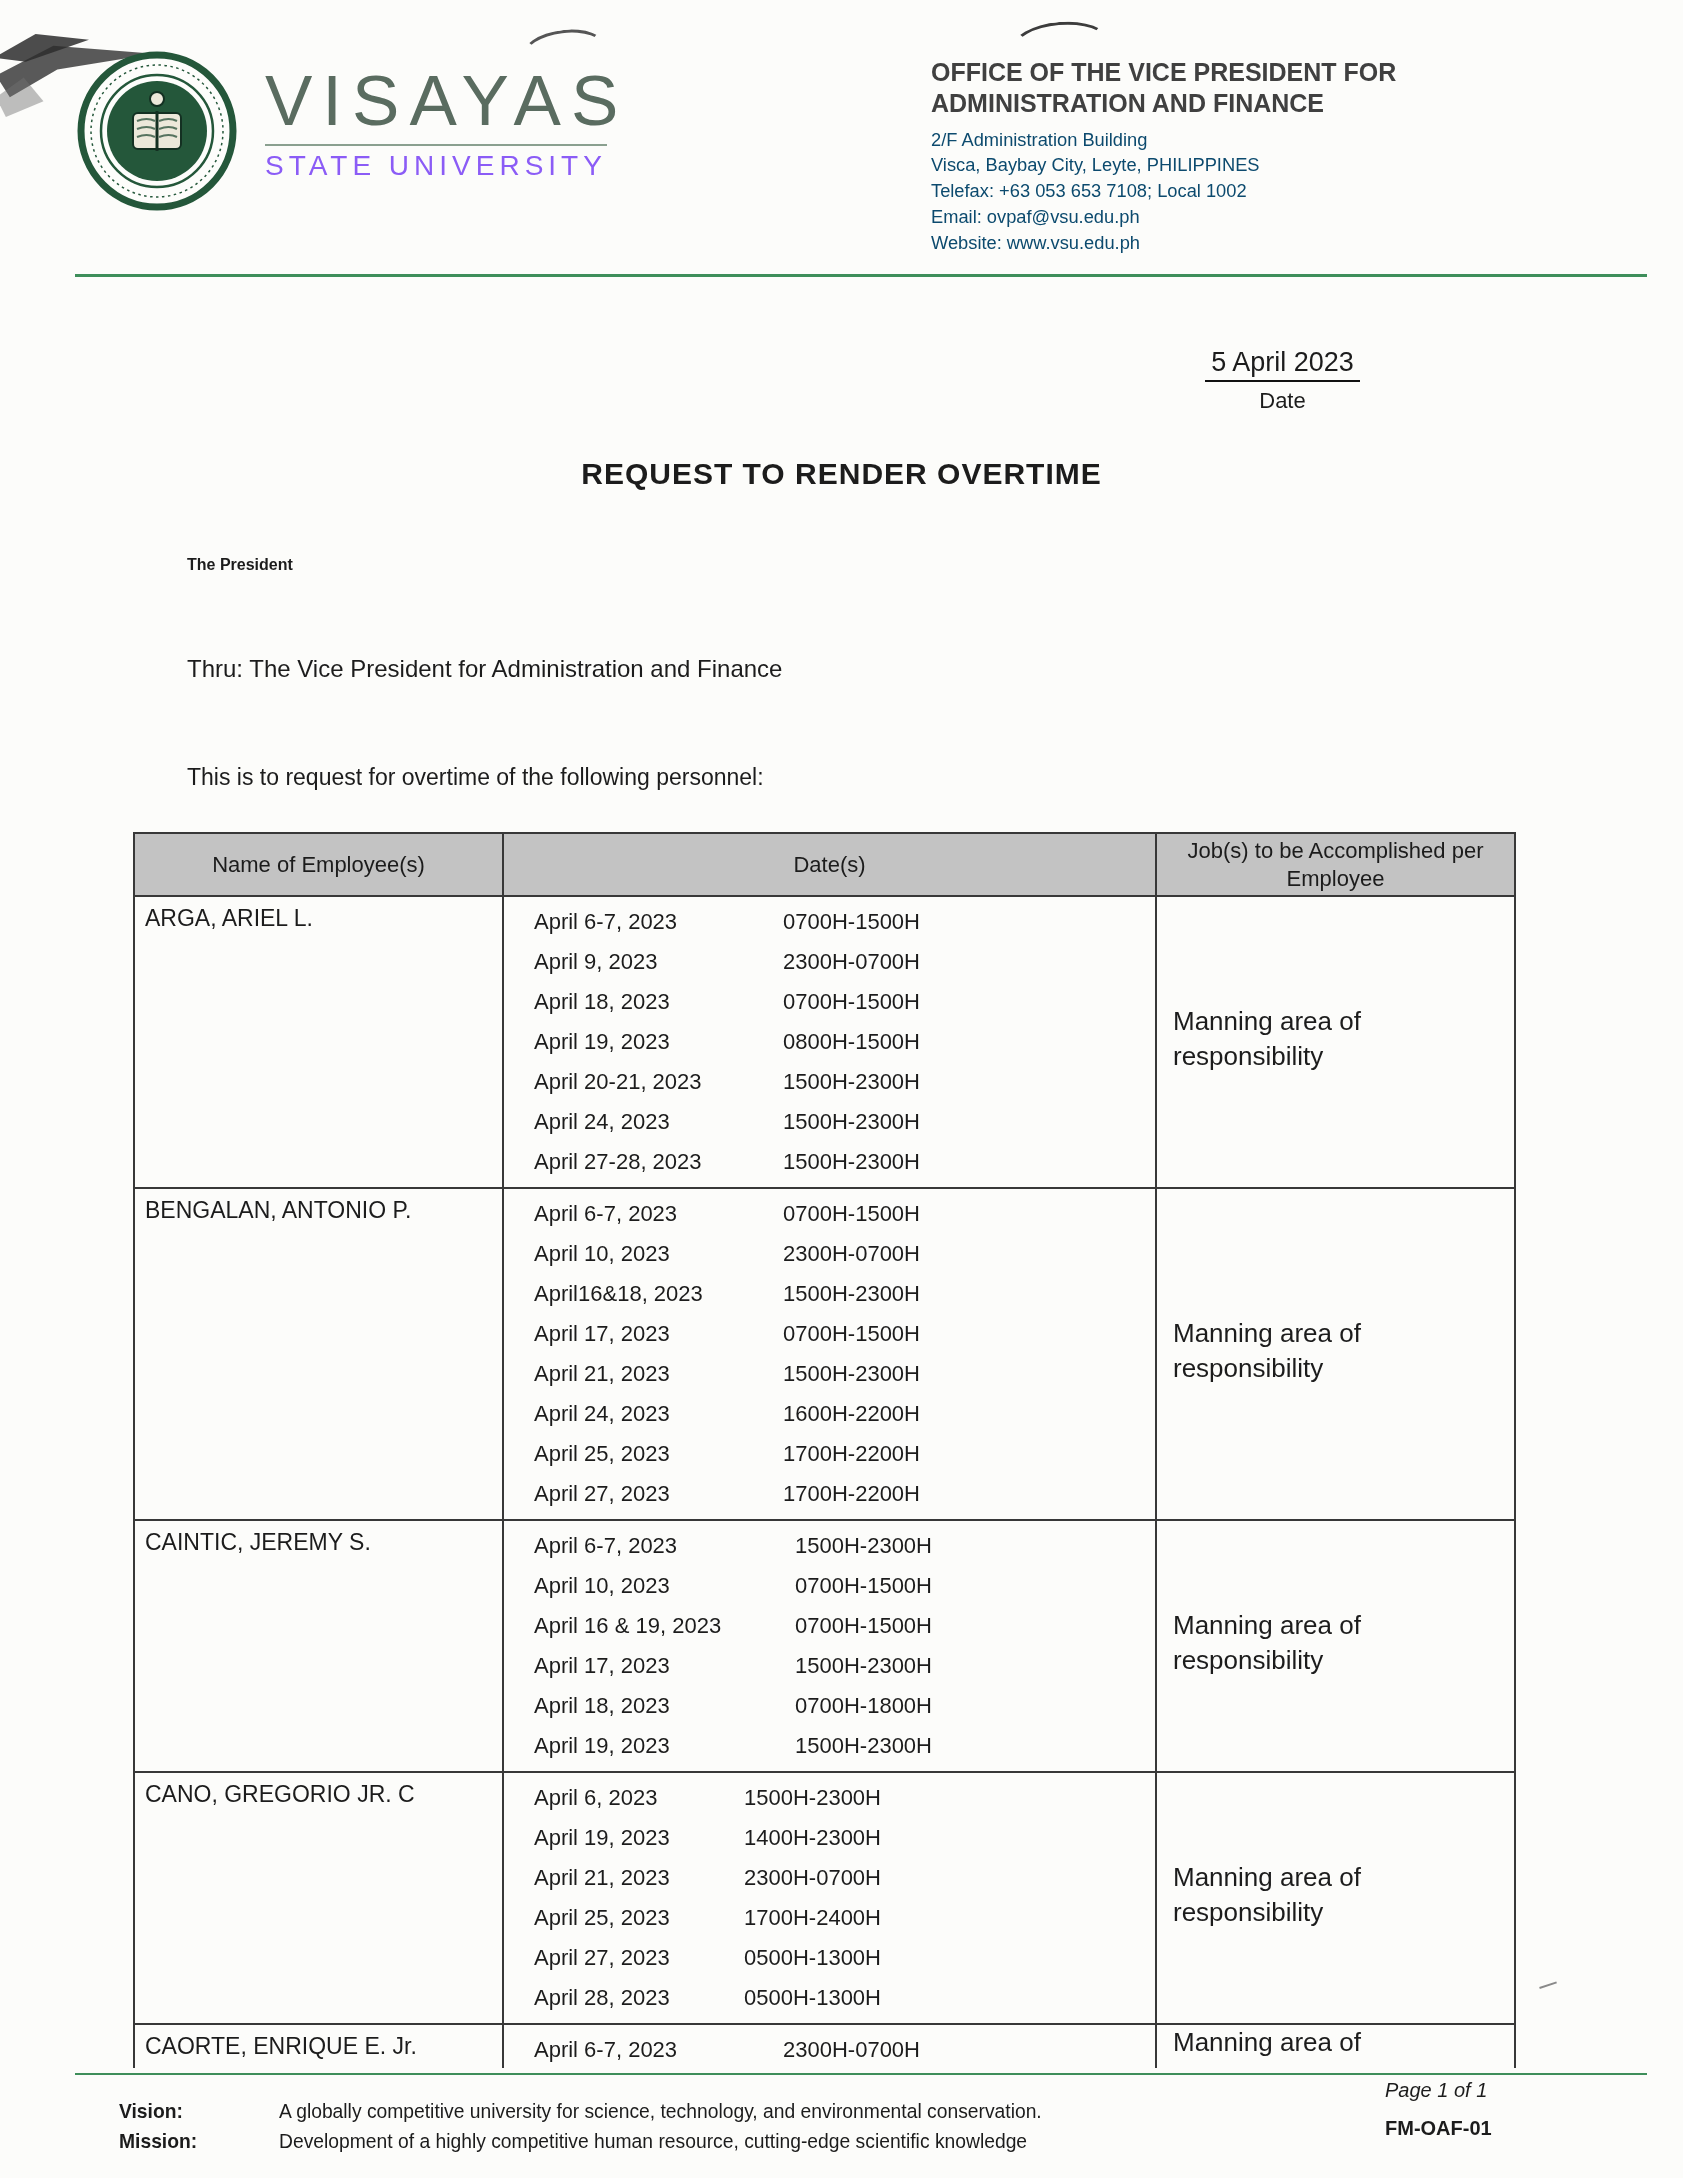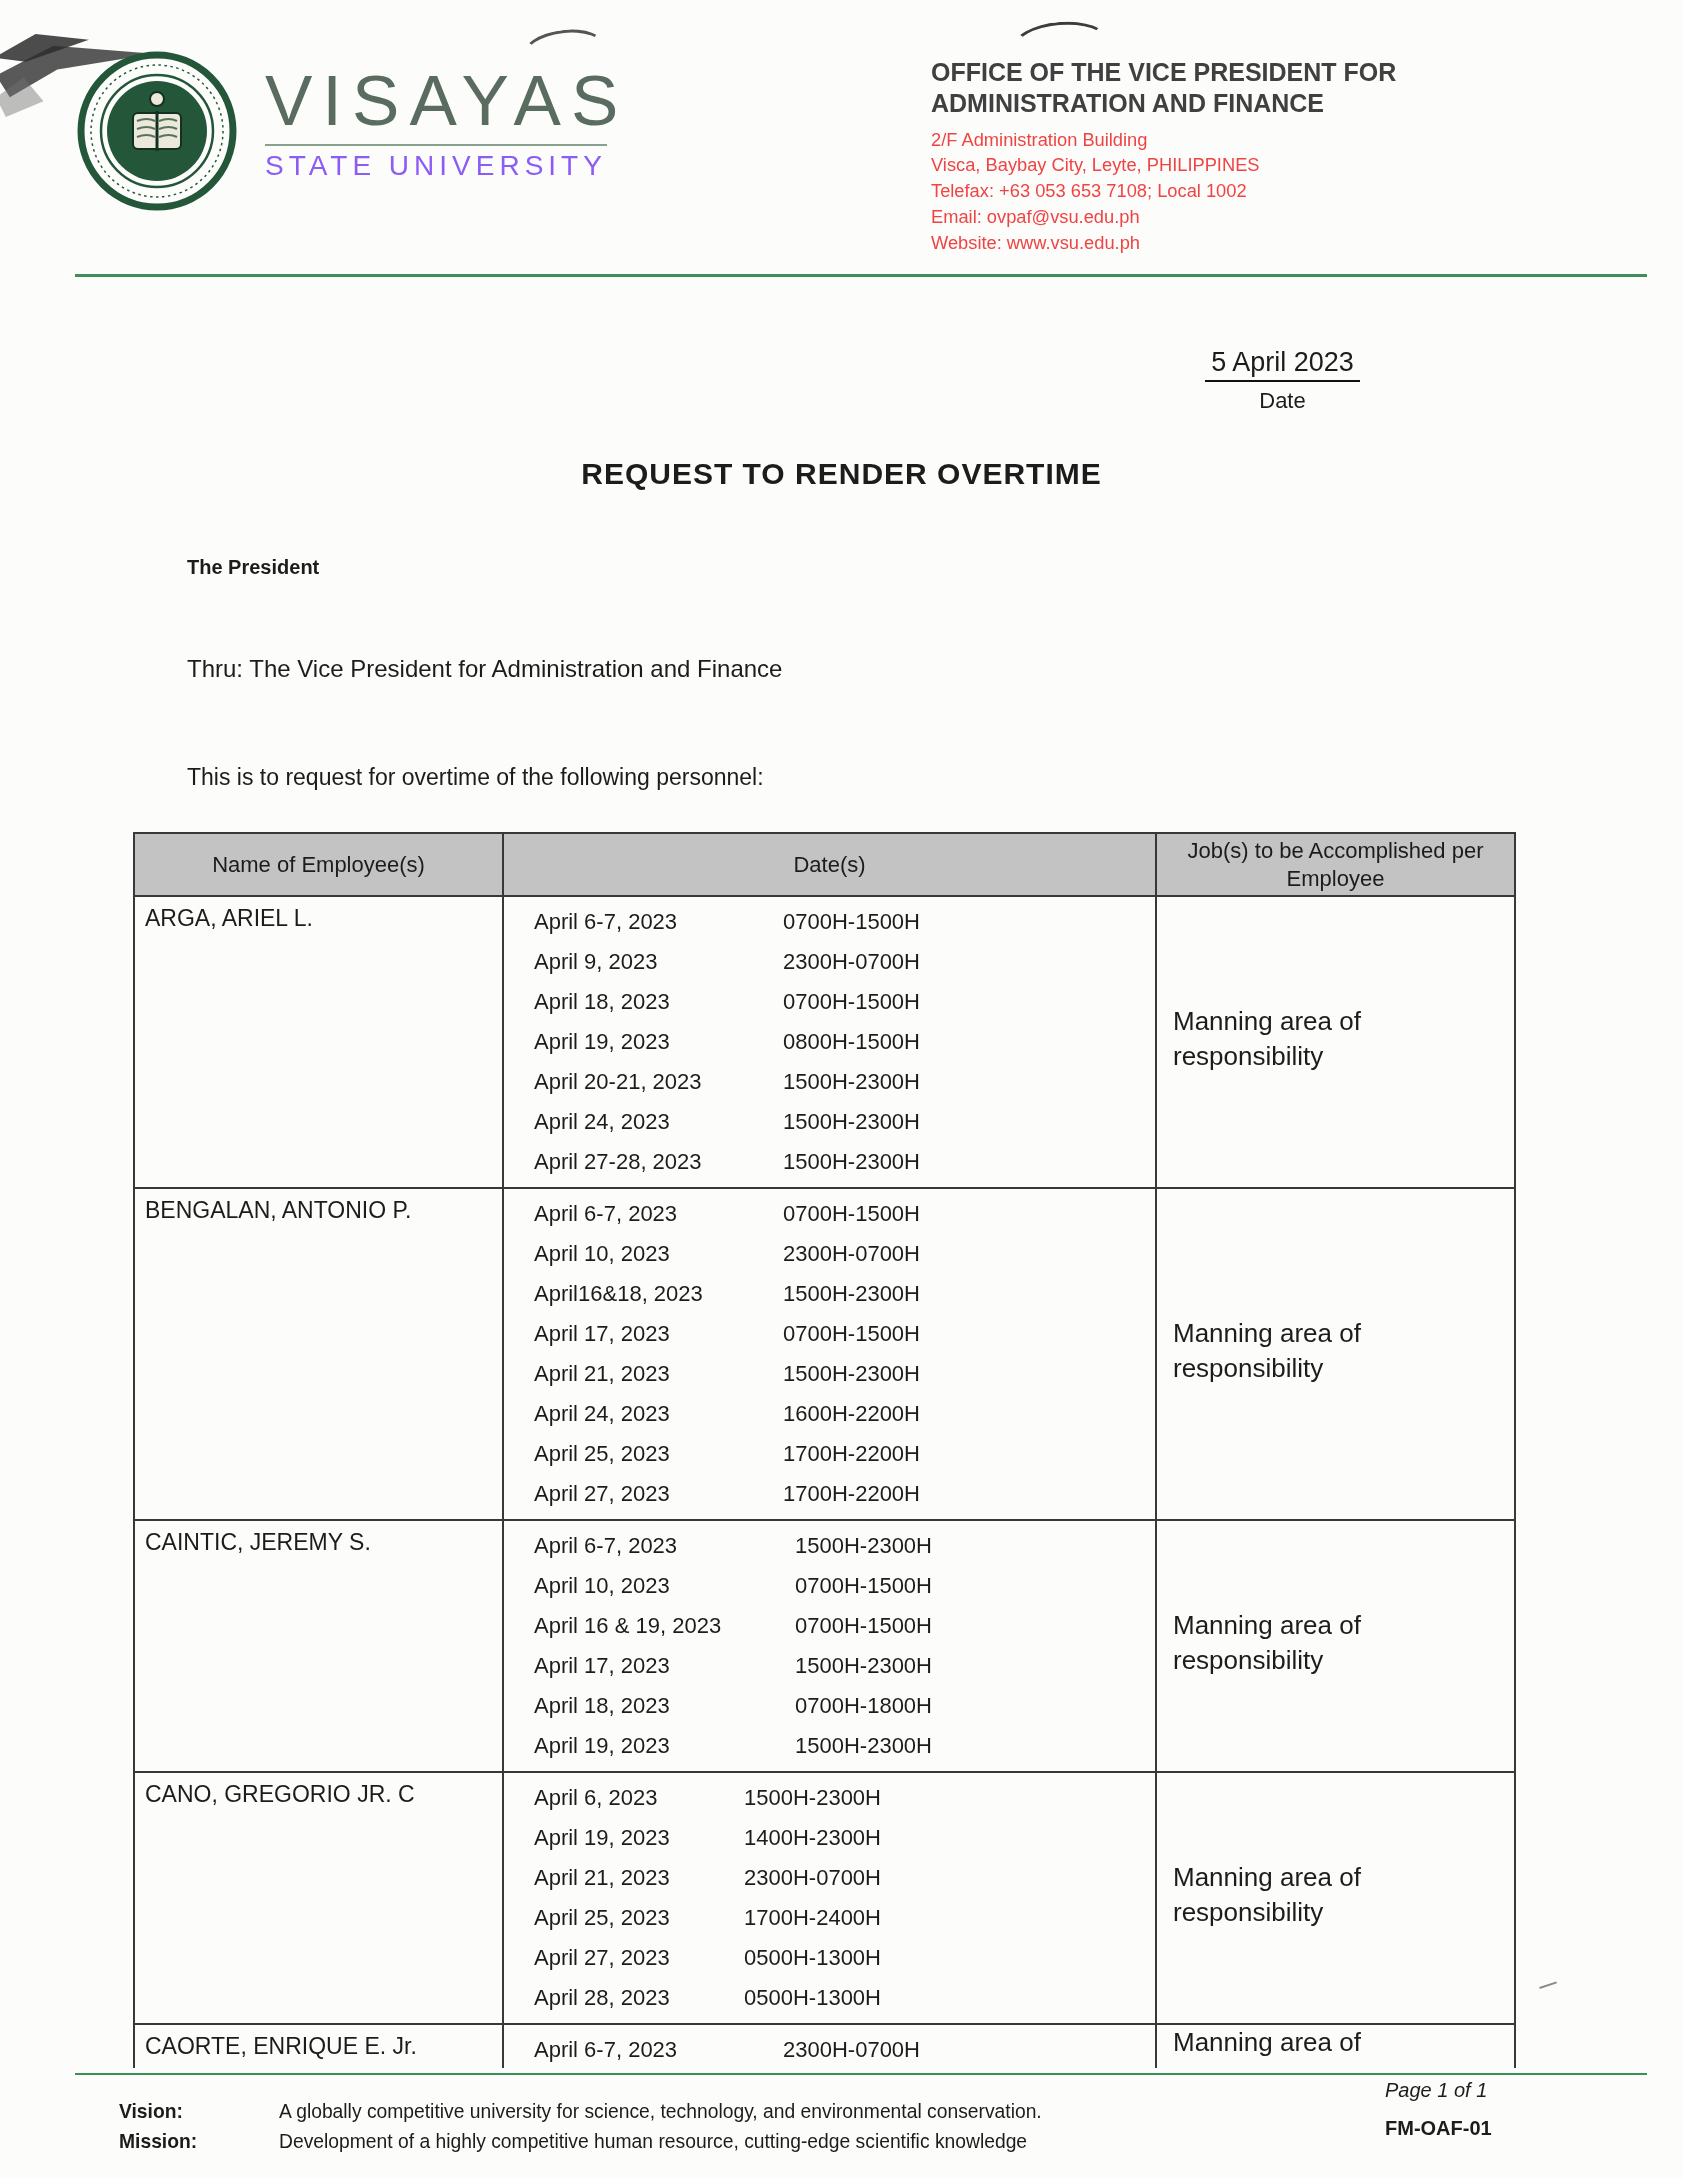--- a/index.html
+++ b/index.html
@@ -22,32 +22,32 @@
     font-size:71px; letter-spacing:10px; font-weight:400;
     color:#5a6c60; line-height:1;
   }
   .uni-sub {
     font-size:28px; letter-spacing:5px; font-weight:500;
     color:#8b5cf6; margin-top:8px; padding-top:4px;
     border-top:2px solid #8aa08f; display:inline-block;
   }
   .office { position:absolute; left:931px; top:57px; width:594px; }
   .office-title { font-size:25px; font-weight:bold; color:#404040; line-height:1.25; }
-  .office-contact { font-size:18.3px; line-height:1.42; margin-top:7px; color:#ef4444; }
+  .office-contact { font-size:18.3px; line-height:1.42; margin-top:7px; color:#0c4a6e; }
   .rule-green { position:absolute; left:75px; width:1572px; height:3px; background:#3e8e5a; }
   .rule-top { top:274px; }
   .rule-bottom { top:2073px; height:2px; }
 
   
   .date-block { position:absolute; left:1139px; top:347px; width:287px; text-align:center; }
   .date-value { font-size:27px; display:inline-block; border-bottom:2px solid #111; padding:0 6px 2px 6px; }
   .date-label { font-size:22px; margin-top:6px; }
   .doc-title { position:absolute; left:0; right:0; top:457px; text-align:center;
     font-size:30px; font-weight:bold; letter-spacing:1px; }
-  .recipient { position:absolute; left:187px; top:556px; font-size:20px; font-weight:bold; }
+  .recipient { position:absolute; left:187px; top:556px; font-size:16px; font-weight:bold; }
   .thru { position:absolute; left:187px; top:655px; font-size:24px; font-weight:normal; }
   .intro { position:absolute; left:187px; top:764px; font-size:23px; }
 
   
   .table-wrap { position:absolute; left:133px; top:832px; width:1384px; height:1236px; overflow:hidden; }
   table.ot { border-collapse:collapse; width:1382px; table-layout:fixed; }
   table.ot th, table.ot td { border:2px solid #383838; }
   table.ot th {
     background:#c3c3c3; font-weight:400; font-size:22px;
     height:63px; text-align:center; line-height:1.25; padding:2px 10px;

